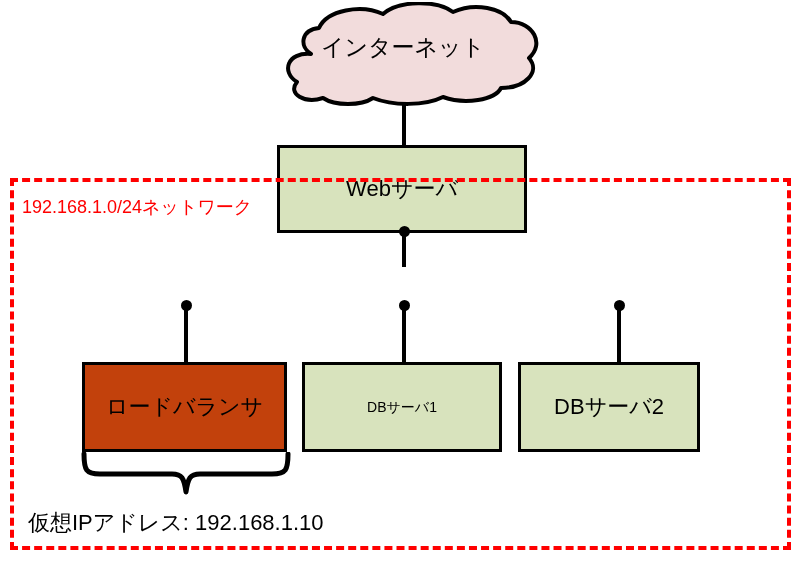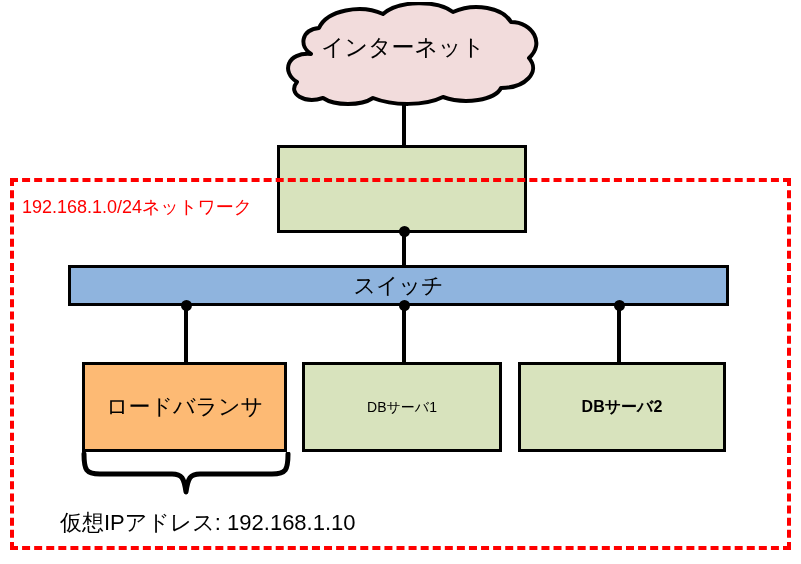--- a/index.html
+++ b/index.html
@@ -30,21 +30,21 @@
     line-height: 1.18;
     color: #000000;
     z-index: 4;
   }
   .node-box .line1,
   .node-box .line2 {
     display: block;
     white-space: nowrap;
   }
   .green { background: #d8e3bd; }
-  .lavender { background: #fdba74; }
+  .lavender { background: #c2410c; }
   .blue { background: #8fb4de; }
 
   #web-server {
     left: 277px;
     top: 145px;
     width: 250px;
     height: 88px;
     font-size: 22px;
   }
   #switch {
@@ -64,24 +64,23 @@
   #db-server-1 {
     left: 302px;
     top: 362px;
     width: 200px;
     height: 90px;
     font-size: 14px;
   }
   #db-server-2 {
     left: 518px;
     top: 362px;
-    width: 208px;
+    width: 182px;
     height: 90px;
-    font-size: 16px;
-    font-weight: bold;
+    font-size: 22px;
   }
 
   
   #internet-cloud {
     position: absolute;
     left: 253px;
     top: 2px;
     width: 300px;
     height: 104px;
     z-index: 4;
@@ -152,21 +151,20 @@
   #vip-brace svg { display: block; width: 212px; height: 44px; }
 
   #vip-label {
     position: absolute;
     left: 28px;
     top: 508px;
     font-size: 22px;
     color: #000000;
     z-index: 7;
     white-space: nowrap;
-    margin-left: 32px;
   }
 </style>
 </head>
 <body>
 
 <div id="canvas">
 
   <div id="internet-cloud">
     <svg viewBox="0 0 300 104" xmlns="http://www.w3.org/2000/svg">
       <path d="M58 52
@@ -181,28 +179,26 @@
                C 184 -2, 146 -2, 130 12
                C 108 2, 74 8, 66 26
                C 48 28, 46 44, 58 52 Z" fill="#f2dcdc" stroke="#000000" stroke-width="4" stroke-linejoin="round"></path>
     </svg>
   </div>
   <div id="internet-label">インターネット</div>
 
   <div class="conn" style="left:402px; top:96px; width:4px; height:52px;"></div>
 
   <div id="web-server" class="node-box green">
+    <span class="line1">Webサーバ</span>
   </div>
 
   <div class="conn" style="left:402px; top:231px; width:4px; height:36px;"></div>
   <div class="dot" style="left:399px; top:226px;"></div>
 
-  <div id="switch" class="node-box blue">
-    <span class="line1">スイッチ</span>
-  </div>
 
   <div class="conn" style="left:184px; top:304px; width:4px; height:60px;"></div>
   <div class="dot" style="left:181px; top:300px;"></div>
 
   <div class="conn" style="left:402px; top:304px; width:4px; height:60px;"></div>
   <div class="dot" style="left:399px; top:300px;"></div>
 
   <div class="conn" style="left:617px; top:304px; width:4px; height:60px;"></div>
   <div class="dot" style="left:614px; top:300px;"></div>
 

